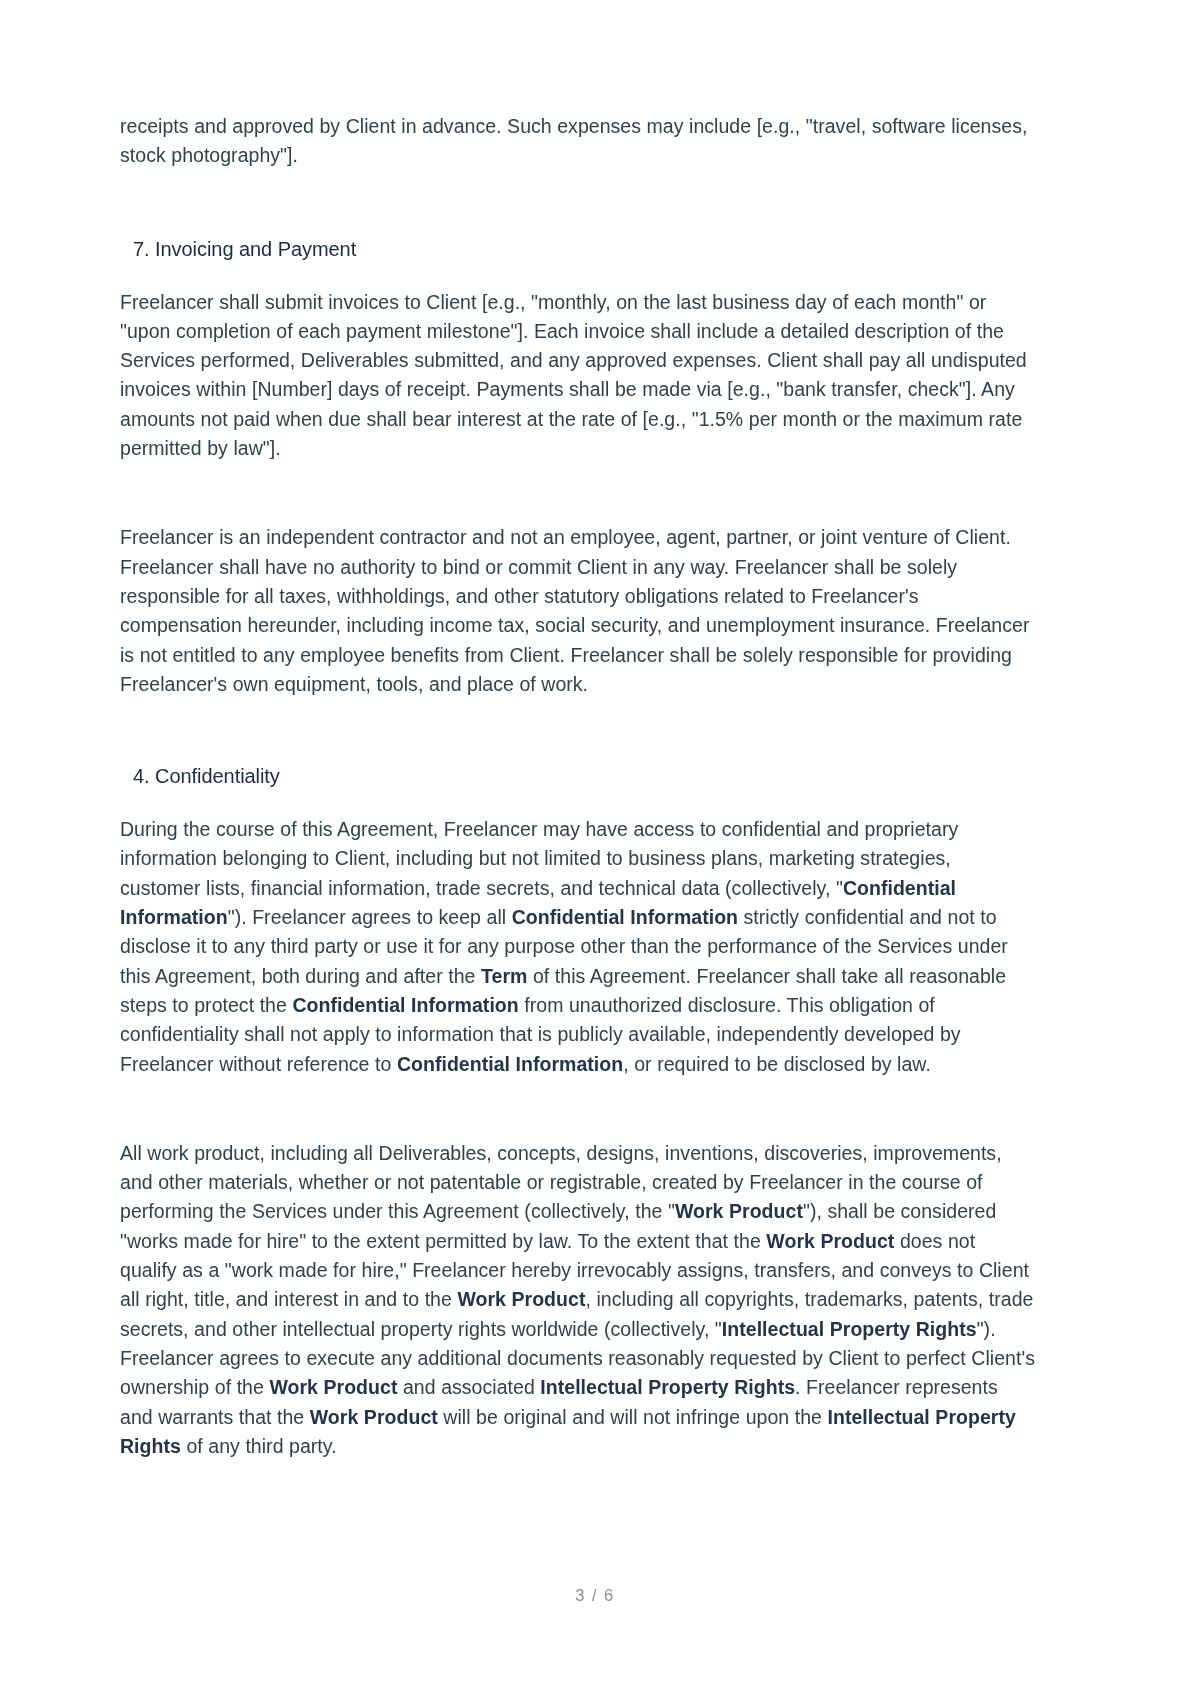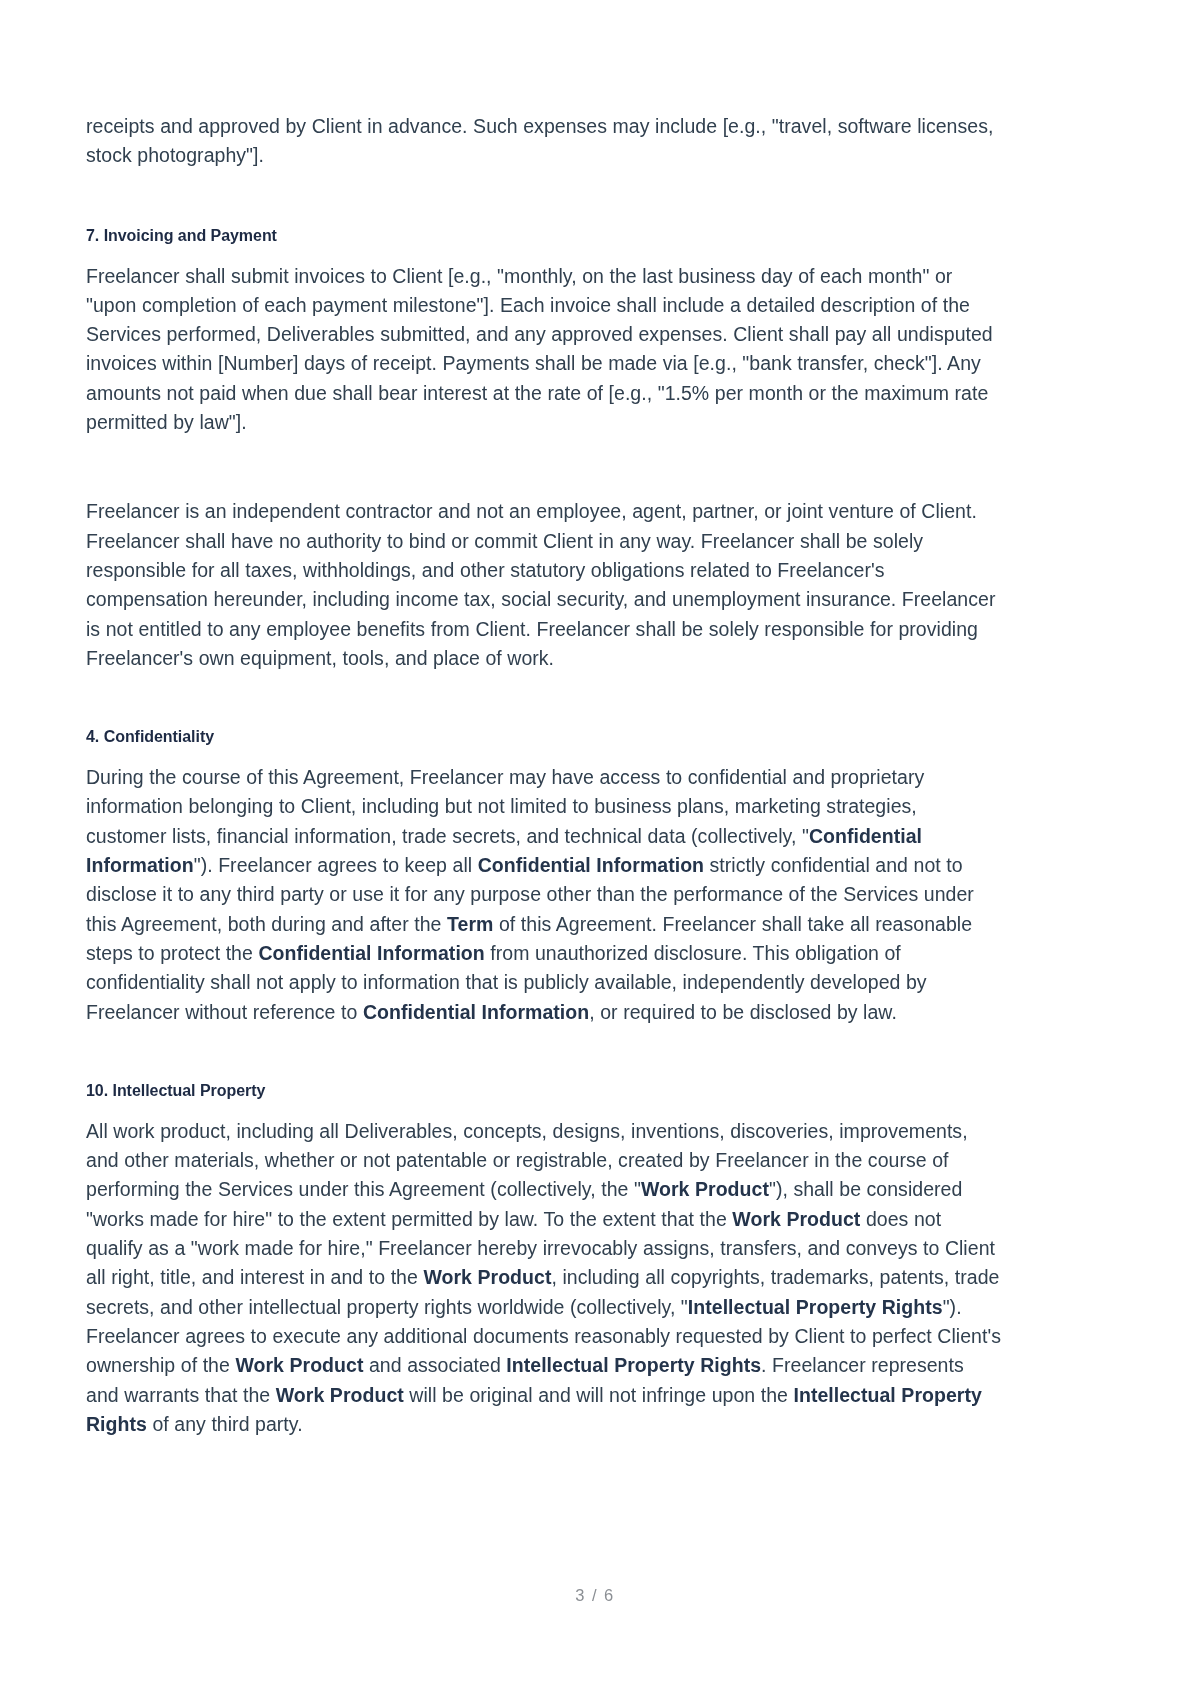--- a/index.html
+++ b/index.html
@@ -13,42 +13,42 @@
     font-family: "Liberation Sans", sans-serif;
     -webkit-font-smoothing: antialiased;
   }
 
   .page {
     position: relative;
     width: 1190px;
     height: 1683px;
     background: #ffffff;
     box-sizing: border-box;
-    padding: 112px 170px 0 86px;
+    padding: 112px 170px 0 120px;
   }
 
   .content {
     width: 915px;
   }
 
   p.body-text {
     margin: 0;
     font-size: 19.5px;
     line-height: 29.3px;
     color: #31404f;
     letter-spacing: 0.002em;
     text-align: left;
     word-spacing: 0.004em;
   }
 
   h2.section-heading {
-    margin: 0;
-    font-size: 16px;
+    margin: 13px;
+    font-size: 20px;
     line-height: 30px;
-    font-weight: bold;
+    font-weight: normal;
     color: #1d2a44;
     letter-spacing: -0.003em;
   }
 
   
   .gap-before-heading { height: 50px; }
   .gap-heading-to-text { height: 11px; }
   .gap-para-to-heading { height: 49px; }
 
   b, strong {
@@ -88,20 +88,19 @@
     <p class="body-text"><span>Freelancer is an independent contractor and not an employee, agent, partner, or joint venture of Client. Freelancer shall have no authority to bind or commit Client in any way. Freelancer shall be solely responsible for all taxes, withholdings, and other statutory obligations related to Freelancer's compensation hereunder, including income tax, social security, and unemployment insurance. Freelancer is not entitled to any employee benefits from Client. Freelancer shall be solely responsible for providing Freelancer's own equipment, tools, and place of work.</span></p>
 
     <div class="gap-para-to-heading"></div>
 
     <h2 class="section-heading">4. Confidentiality</h2>
     <div class="gap-heading-to-text"></div>
     <p class="body-text"><span>During the course of this Agreement, Freelancer may have access to confidential and proprietary information belonging to Client, including but not limited to business plans, marketing strategies, customer lists, financial information, trade secrets, and technical data (collectively, "</span><b>Confidential Information</b><span>"). Freelancer agrees to keep all </span><b>Confidential Information</b><span> strictly confidential and not to disclose it to any third party or use it for any purpose other than the performance of the Services under this Agreement, both during and after the </span><b>Term</b><span> of this Agreement. Freelancer shall take all reasonable steps to protect the </span><b>Confidential Information</b><span> from unauthorized disclosure. This obligation of confidentiality shall not apply to information that is publicly available, independently developed by Freelancer without reference to </span><b>Confidential Information</b><span>, or required to be disclosed by law.</span></p>
 
     <div class="gap-para-to-heading"></div>
 
-    <h2 class="section-heading">10. Intellectual Property</h2>
     <div class="gap-heading-to-text"></div>
     <p class="body-text"><span>All work product, including all Deliverables, concepts, designs, inventions, discoveries, improvements, and other materials, whether or not patentable or registrable, created by Freelancer in the course of performing the Services under this Agreement (collectively, the "</span><b>Work Product</b><span>"), shall be considered "works made for hire" to the extent permitted by law. To the extent that the </span><b>Work Product</b><span> does not qualify as a "work made for hire," Freelancer hereby irrevocably assigns, transfers, and conveys to Client all right, title, and interest in and to the </span><b>Work Product</b><span>, including all copyrights, trademarks, patents, trade secrets, and other intellectual property rights worldwide (collectively, "</span><b>Intellectual Property Rights</b><span>"). Freelancer agrees to execute any additional documents reasonably requested by Client to perfect Client's ownership of the </span><b>Work Product</b><span> and associated </span><b>Intellectual Property Rights</b><span>. Freelancer represents and warrants that the </span><b>Work Product</b><span> will be original and will not infringe upon the </span><b>Intellectual Property Rights</b><span> of any third party.</span></p>
 
   </div>
 
   <div class="footer">3 / 6</div>
 </div>
 
 </body></html>

